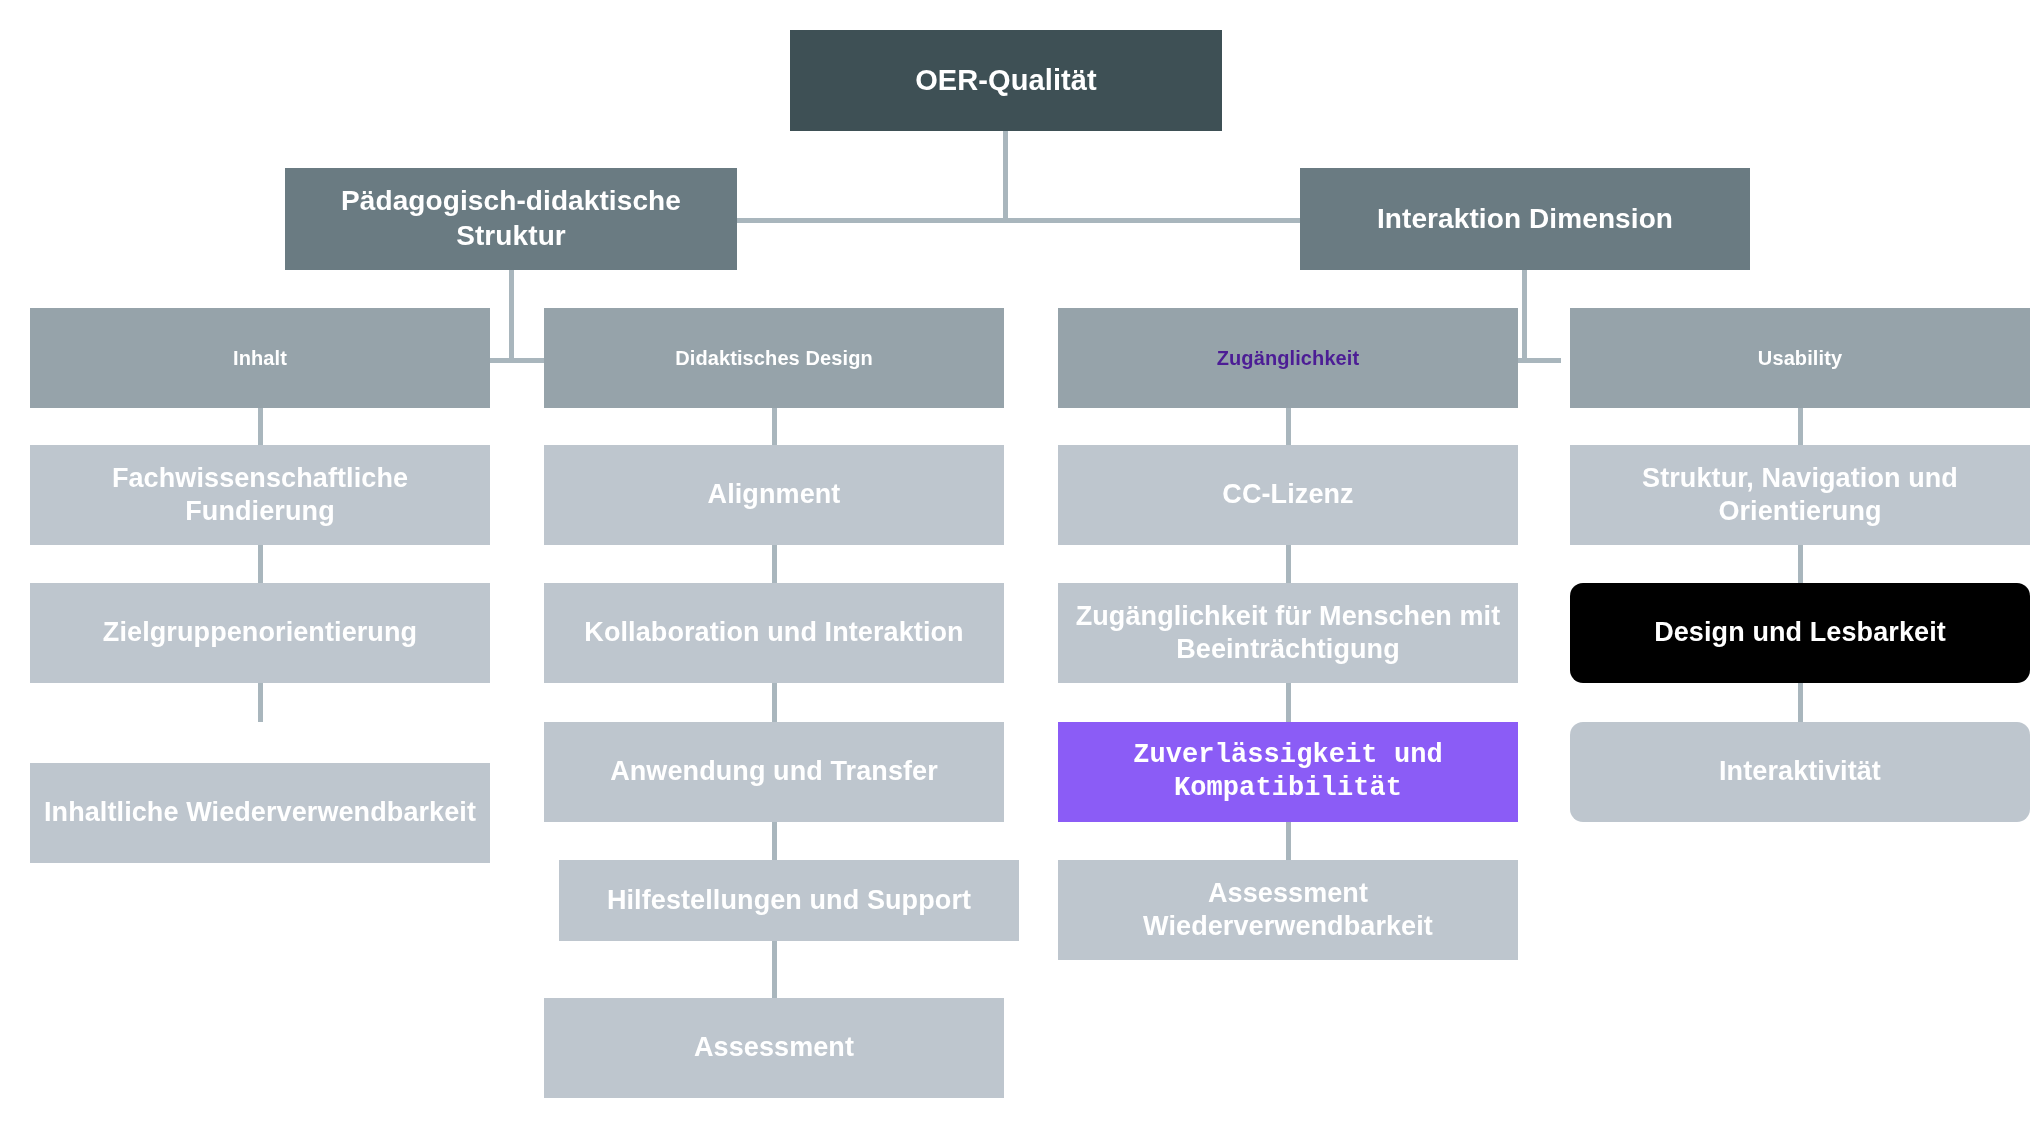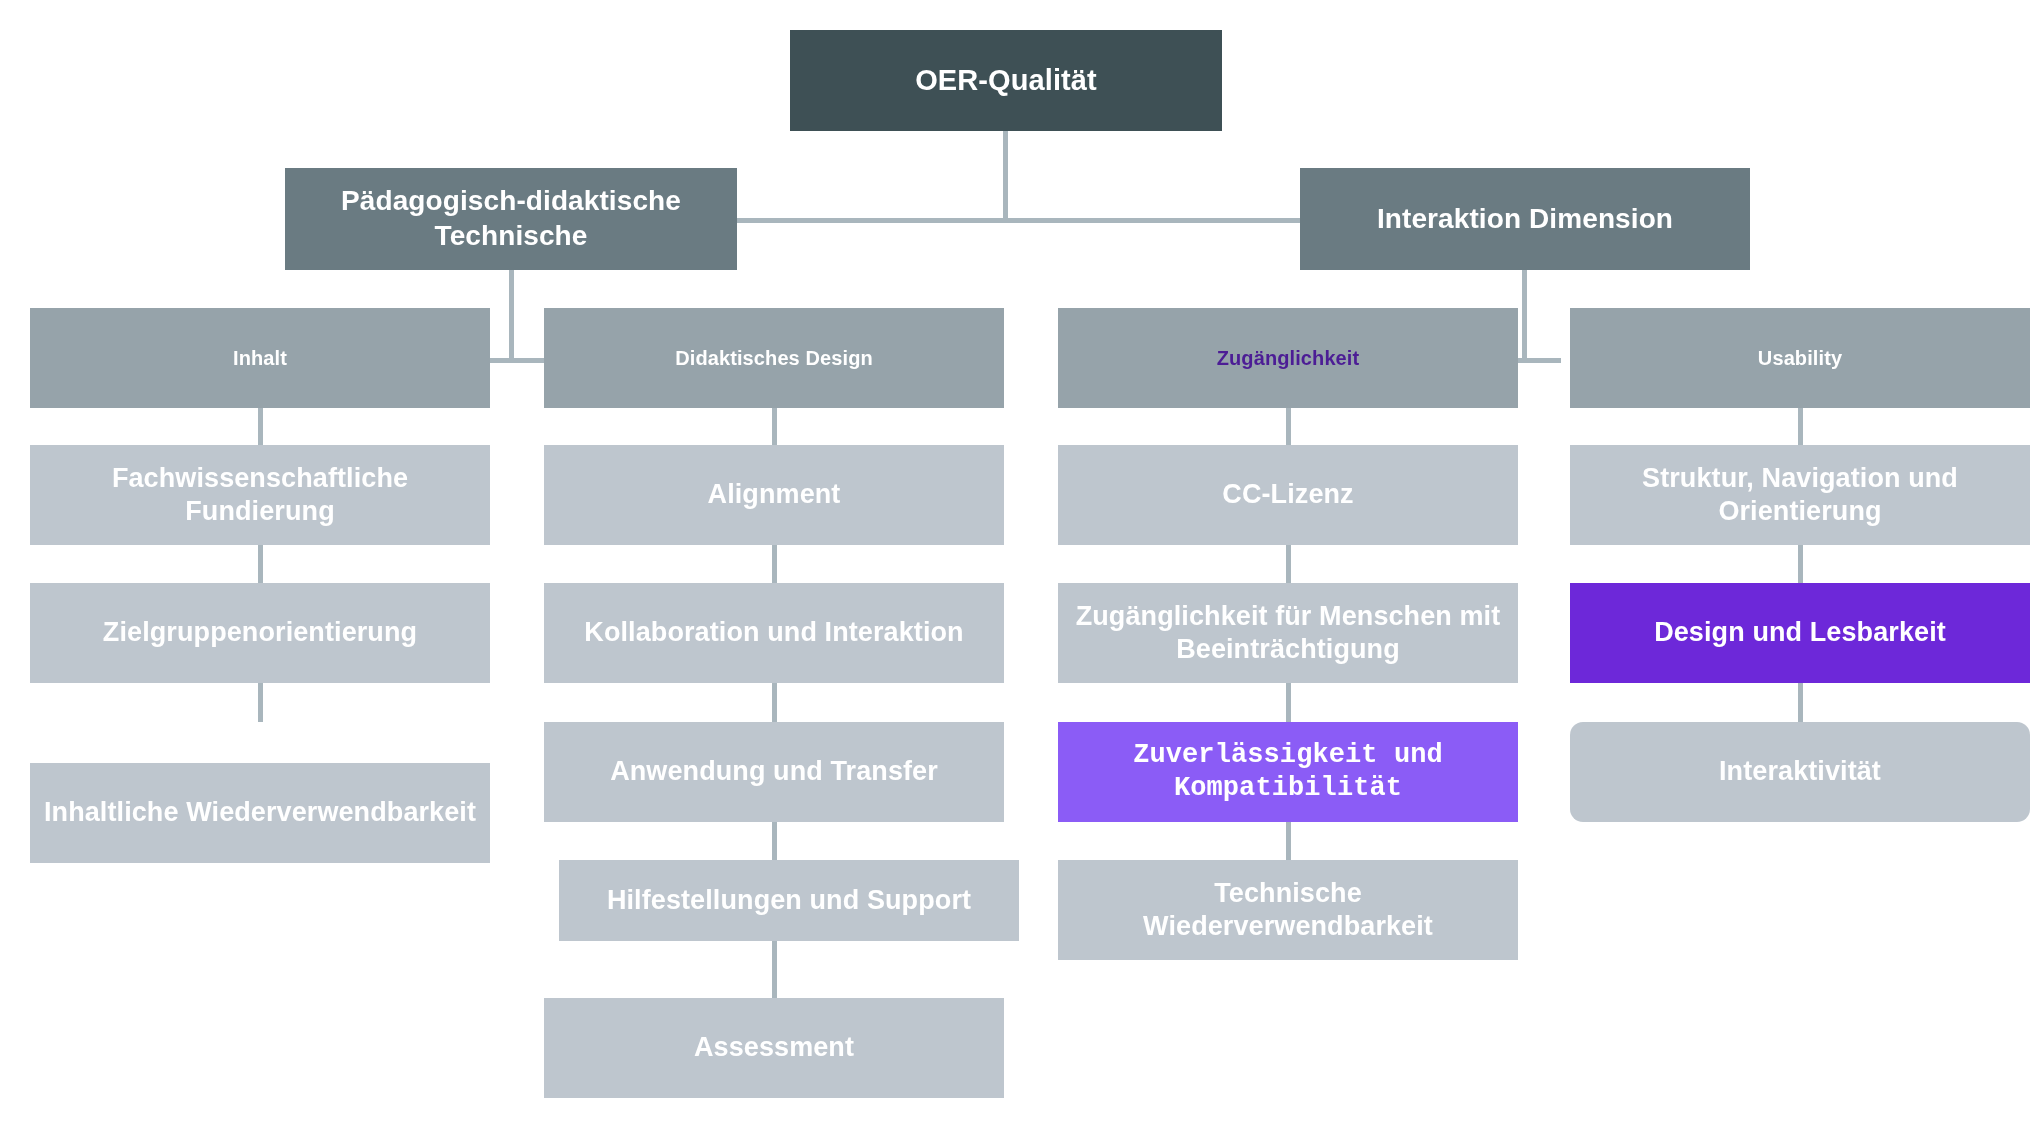--- a/index.html
+++ b/index.html
@@ -71,40 +71,40 @@
   <div class="conn conn-v" style="left: 258px; top: 408px; height: 314px; background: rgb(169, 182, 189);"></div>
 
   <div class="conn conn-v" style="left: 772px; top: 408px; height: 590px; background: rgb(169, 182, 189);"></div>
 
   <div class="conn conn-v" style="left: 1286px; top: 408px; height: 452px; background: rgb(169, 182, 189);"></div>
 
   <div class="conn conn-v" style="left: 1798px; top: 408px; height: 314px; background: rgb(169, 182, 189);"></div>
 
   <div class="node lvl-root" style="left: 790px; top: 30px; width: 432px; height: 101px; background: rgb(62, 80, 85); color: rgb(255, 255, 255);">OER-Qualität</div>
 
-  <div class="node lvl-dim" style="left: 285px; top: 168px; width: 452px; height: 102px; background: rgb(106, 123, 130); color: rgb(255, 255, 255);">Pädagogisch-didaktische Technische</div>
+  <div class="node lvl-dim" style="left: 285px; top: 168px; width: 452px; height: 102px; background: rgb(106, 123, 130); color: rgb(255, 255, 255);">Pädagogisch-didaktische Struktur</div>
   <div class="node lvl-dim" style="left: 1300px; top: 168px; width: 450px; height: 102px; background: rgb(106, 123, 130); color: rgb(255, 255, 255);">Interaktion Dimension</div>
 
   <div class="node lvl-cat" style="left: 30px; top: 308px; width: 460px; height: 100px; background: rgb(150, 163, 170); color: rgb(255, 255, 255);">Inhalt</div>
   <div class="node lvl-cat" style="left: 544px; top: 308px; width: 460px; height: 100px; background: rgb(150, 163, 170); color: rgb(255, 255, 255);">Didaktisches Design</div>
   <div class="node lvl-cat" style="left: 1058px; top: 308px; width: 460px; height: 100px; background: rgb(150, 163, 170); color: #4c1d95;">Zugänglichkeit</div>
   <div class="node lvl-cat" style="left: 1570px; top: 308px; width: 460px; height: 100px; background: rgb(150, 163, 170); color: rgb(255, 255, 255);">Usability</div>
 
   <div class="node lvl-leaf" style="left: 30px; top: 445px; width: 460px; height: 100px; background: rgb(190, 198, 206); color: rgb(255, 255, 255);">Fachwissenschaftliche Fundierung</div>
   <div class="node lvl-leaf" style="left: 30px; top: 583px; width: 460px; height: 100px; background: rgb(190, 198, 206); color: rgb(255, 255, 255);">Zielgruppenorientierung</div>
   <div class="node lvl-leaf" style="left: 30px; top: 722px; width: 460px; height: 100px; background: rgb(190, 198, 206); color: rgb(255, 255, 255); margin-top: 41px;">Inhaltliche Wiederverwendbarkeit</div>
 
   <div class="node lvl-leaf" style="left: 544px; top: 445px; width: 460px; height: 100px; background: rgb(190, 198, 206); color: rgb(255, 255, 255);">Alignment</div>
   <div class="node lvl-leaf" style="left: 544px; top: 583px; width: 460px; height: 100px; background: rgb(190, 198, 206); color: rgb(255, 255, 255);">Kollaboration und Interaktion</div>
   <div class="node lvl-leaf" style="left: 544px; top: 722px; width: 460px; height: 100px; background: rgb(190, 198, 206); color: rgb(255, 255, 255);">Anwendung und Transfer</div>
   <div class="node lvl-leaf" style="left: 544px; top: 860px; width: 460px; height: 81px; background: rgb(190, 198, 206); color: rgb(255, 255, 255); margin-left: 15px;">Hilfestellungen und Support</div>
   <div class="node lvl-leaf" style="left: 544px; top: 998px; width: 460px; height: 100px; background: rgb(190, 198, 206); color: rgb(255, 255, 255);">Assessment</div>
 
   <div class="node lvl-leaf" style="left: 1058px; top: 445px; width: 460px; height: 100px; background: rgb(190, 198, 206); color: rgb(255, 255, 255);">CC-Lizenz</div>
   <div class="node lvl-leaf" style="left: 1058px; top: 583px; width: 460px; height: 100px; background: rgb(190, 198, 206); color: rgb(255, 255, 255);">Zugänglichkeit für Menschen mit Beeinträchtigung</div>
   <div class="node lvl-leaf" style="left: 1058px; top: 722px; width: 460px; height: 100px; background: #8b5cf6; color: rgb(255, 255, 255); font-family: Liberation Mono, monospace;">Zuverlässigkeit und Kompatibilität</div>
-  <div class="node lvl-leaf" style="left: 1058px; top: 860px; width: 460px; height: 100px; background: rgb(190, 198, 206); color: rgb(255, 255, 255);">Technische Wiederverwendbarkeit</div>
+  <div class="node lvl-leaf" style="left: 1058px; top: 860px; width: 460px; height: 100px; background: rgb(190, 198, 206); color: rgb(255, 255, 255);">Assessment Wiederverwendbarkeit</div>
 
   <div class="node lvl-leaf" style="left: 1570px; top: 445px; width: 460px; height: 100px; background: rgb(190, 198, 206); color: rgb(255, 255, 255);">Struktur, Navigation und Orientierung</div>
-  <div class="node lvl-leaf" style="left: 1570px; top: 583px; width: 460px; height: 100px; background: #6d28d9; color: rgb(255, 255, 255);">Design und Lesbarkeit</div>
+  <div class="node lvl-leaf" style="left: 1570px; top: 583px; width: 460px; height: 100px; background: #000000; color: rgb(255, 255, 255); border-radius: 13px;">Design und Lesbarkeit</div>
   <div class="node lvl-leaf" style="left: 1570px; top: 722px; width: 460px; height: 100px; background: rgb(190, 198, 206); color: rgb(255, 255, 255); border-radius: 13px;">Interaktivität</div>
 
 </div>
 
 </body></html>

